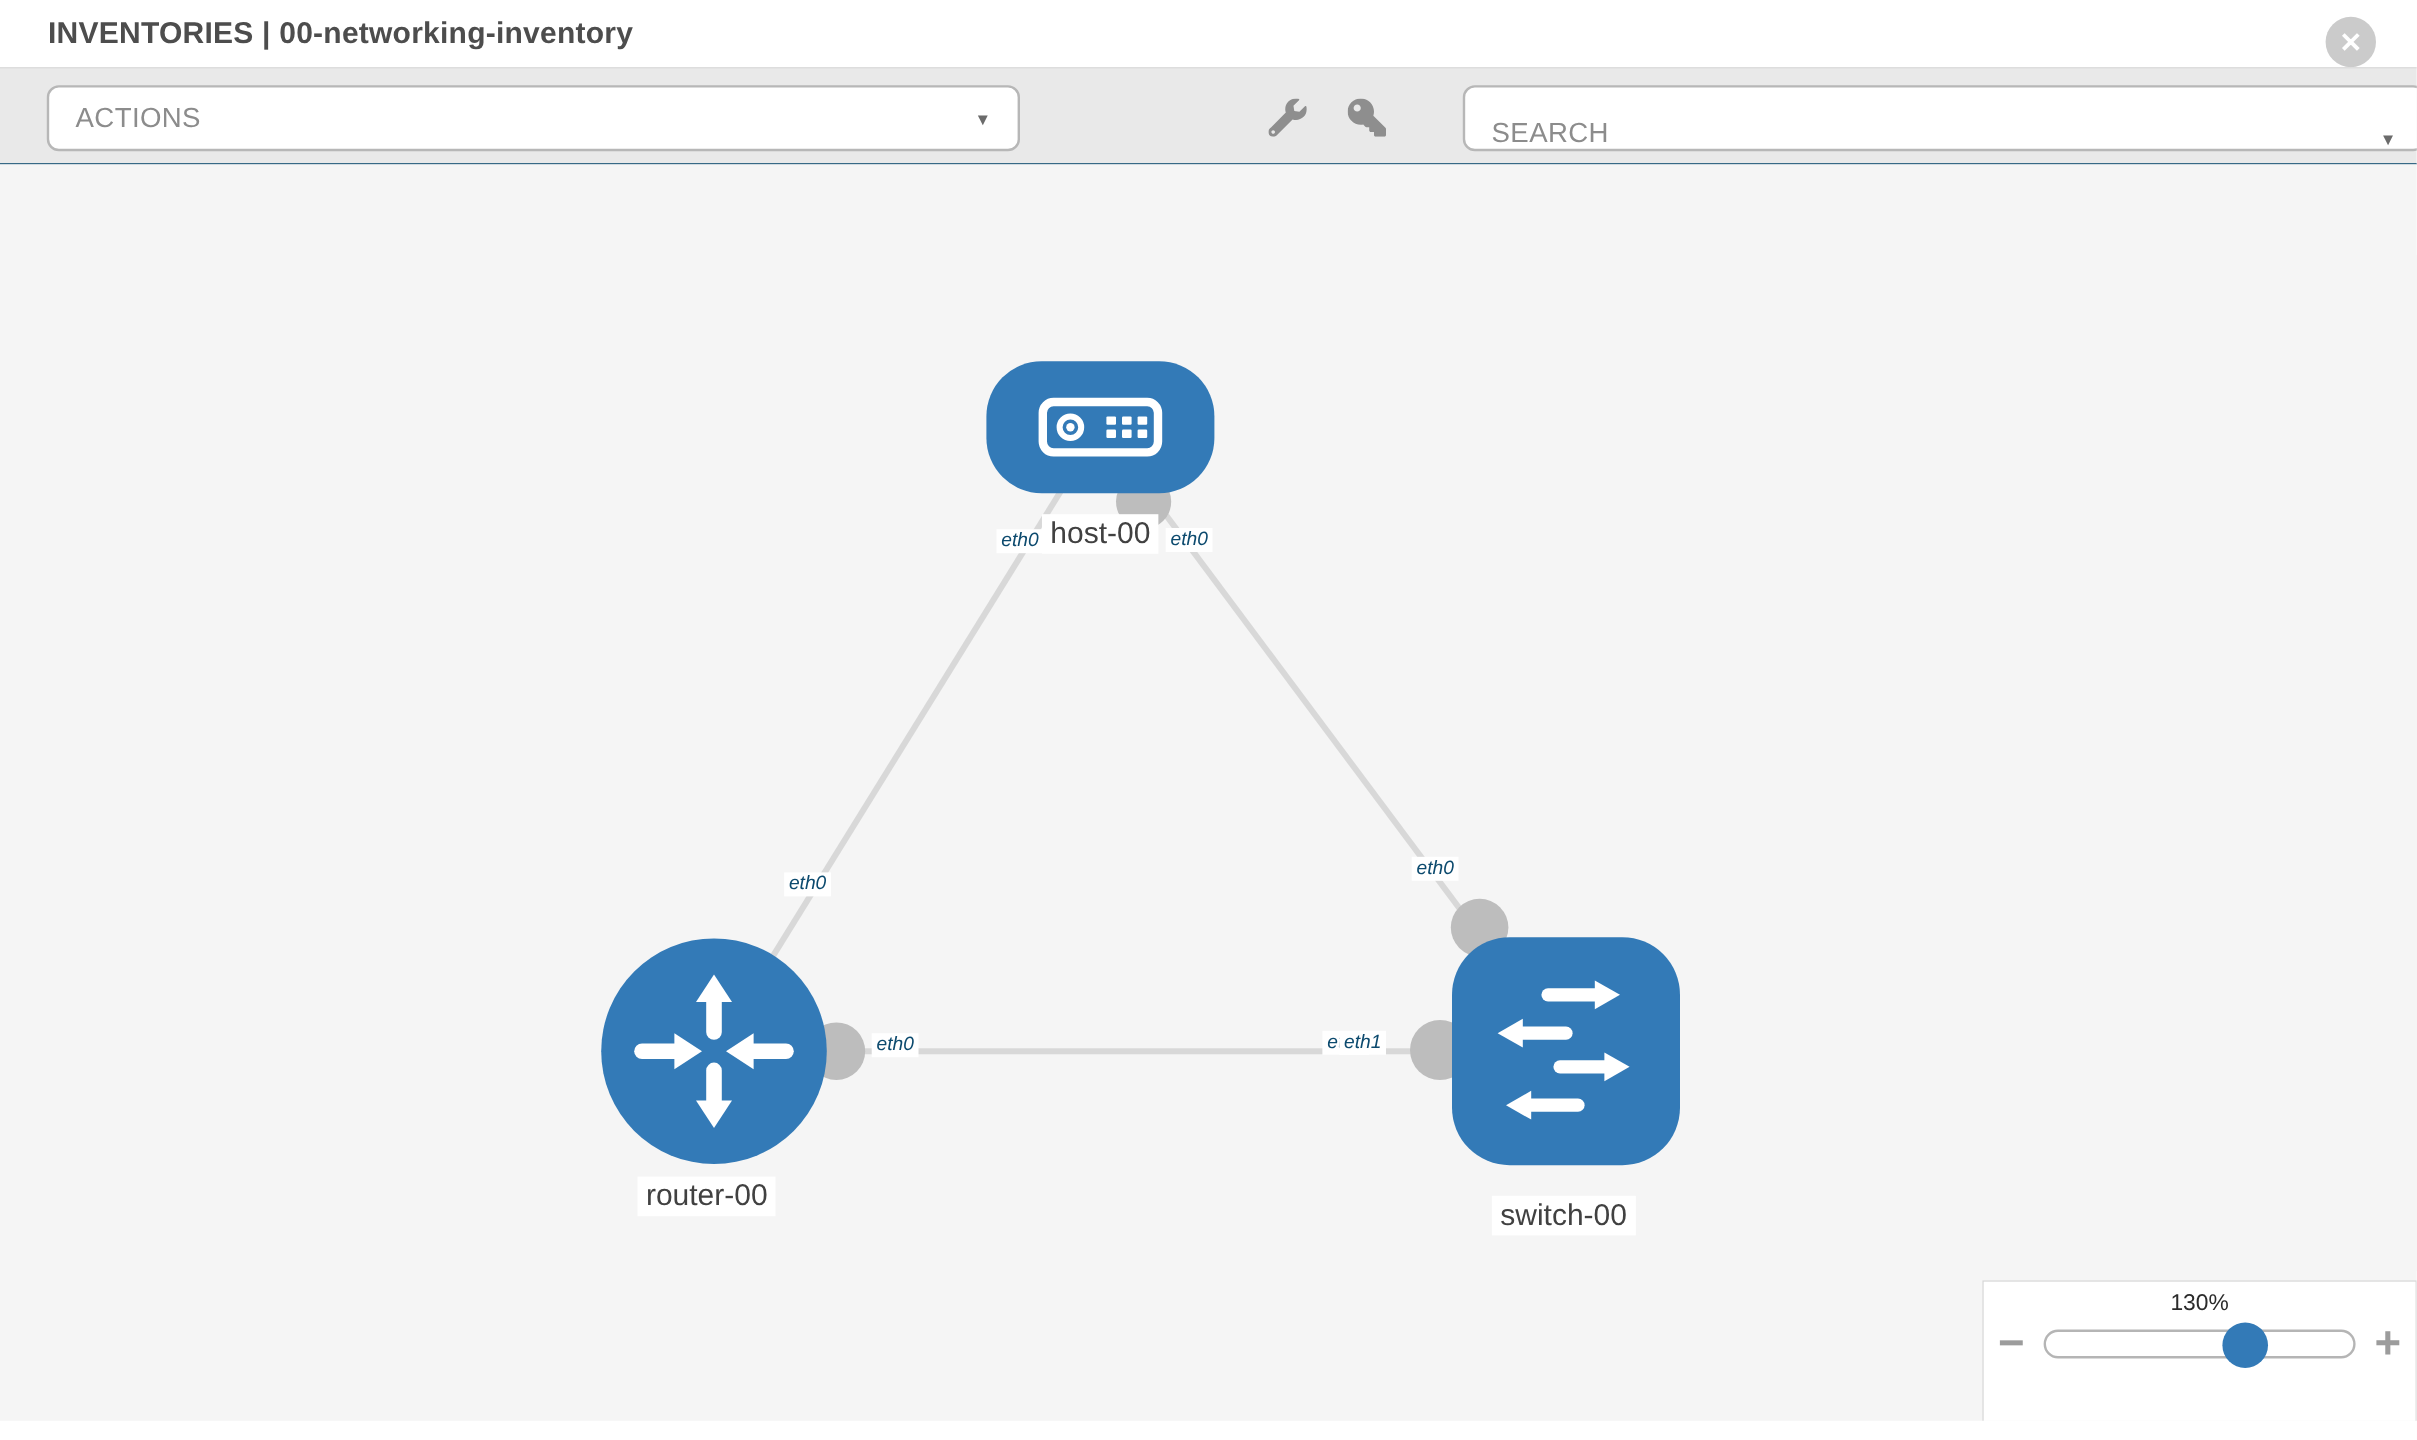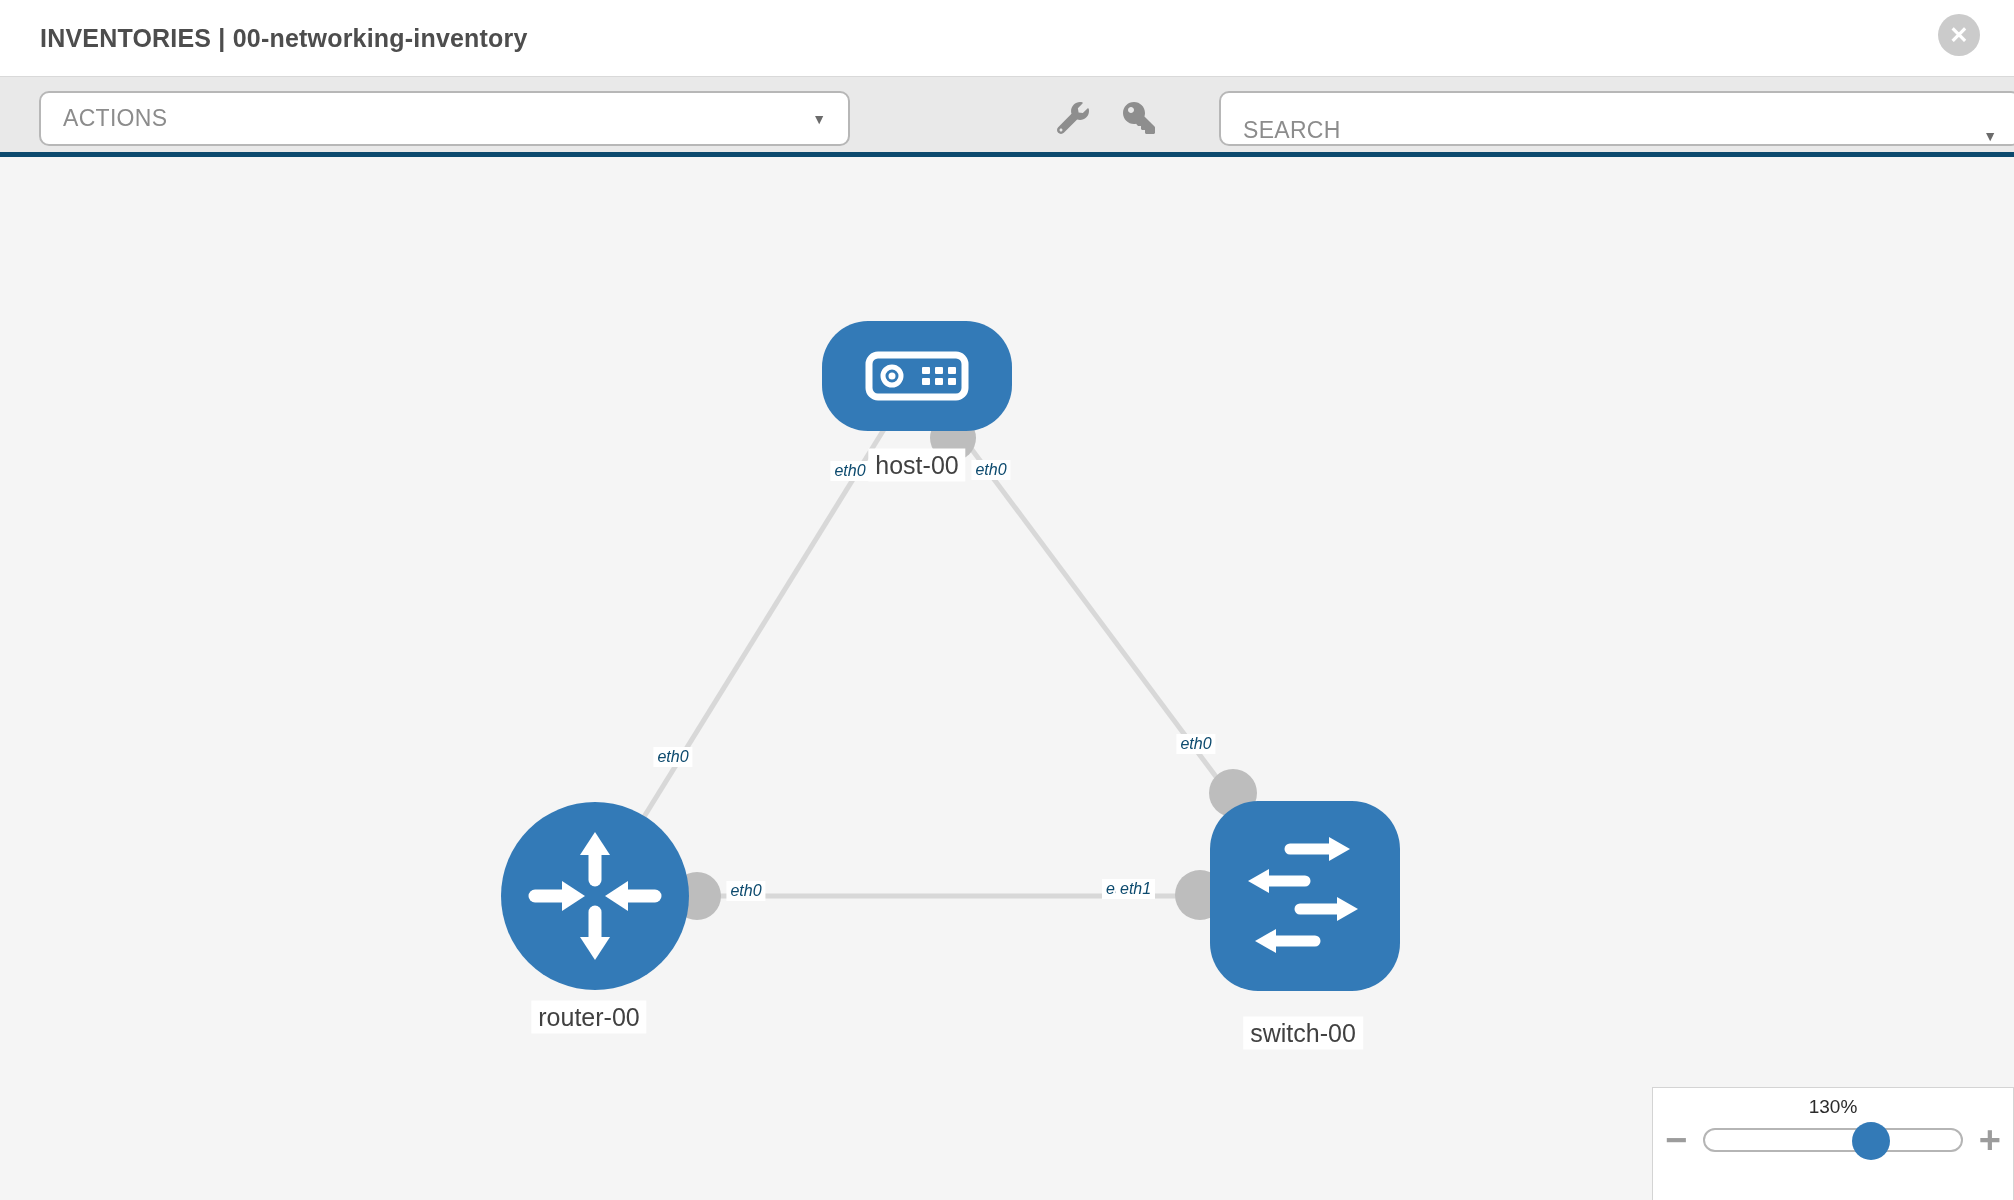--- a/index.html
+++ b/index.html
@@ -5,29 +5,29 @@
   :root{
     --node-blue:#337ab7; --link-gray:#d8d8d8; --connector-gray:#bdbdbd;
     --canvas-bg:#f5f5f5; --toolbar-bg:#e9e9e9;
   }
   *{box-sizing:border-box; margin:0; padding:0;}
   html,body{width:2014px; height:1200px; overflow:hidden;}
   body{font-family:"Liberation Sans", sans-serif; background:#fff;}
   .app{position:relative; width:2014px; height:1200px; background:#fff;}
 
   
-  .header{position:relative; height:76px; display:flex; align-items:center; padding-left:40px; background:#fff;}
+  .header{position:relative; height:56px; display:flex; align-items:center; padding-left:40px; background:#fff;}
   .page-title{font-size:25px; font-weight:700; color:#4d4d4d; letter-spacing:.2px;}
   .close-btn{position:absolute; right:34px; top:14px; width:42px; height:42px; border-radius:50%;
     background:#cbcbcb; display:flex; align-items:center; justify-content:center; cursor:pointer;}
   .close-btn span{color:#fff; font-size:23px; font-weight:700; line-height:1;}
 
   
   .toolbar{position:relative; height:81px; background:var(--toolbar-bg);
-    border-top:1px solid #d9d9d9; border-bottom:5px solid #0c4a6e;
+    border-top:1px solid #d9d9d9; border-bottom:1px solid #0c4a6e;
     display:flex; align-items:center;}
   .select-box{position:absolute; top:14px; height:55px; background:#fff;
     border:2px solid #b7b7b7; border-radius:10px; display:flex; align-items:center;
     padding:0 22px; cursor:pointer;}
   .select-box .sel-label{font-size:23px; color:#8c8c8c; letter-spacing:.3px;}
   .select-box .caret{margin-left:auto; font-size:14px; color:#6b6b6b;}
   .actions-box{left:39px; width:811px;}
   .search-box{left:1219px; width:802px;align-items:flex-end;}
   .tool-icons{position:absolute; left:1056px; top:0; height:81px; display:flex; align-items:center; gap:32px;}
   .tool-icon{width:34px; height:34px; display:flex; align-items:center; justify-content:center; cursor:pointer;}

